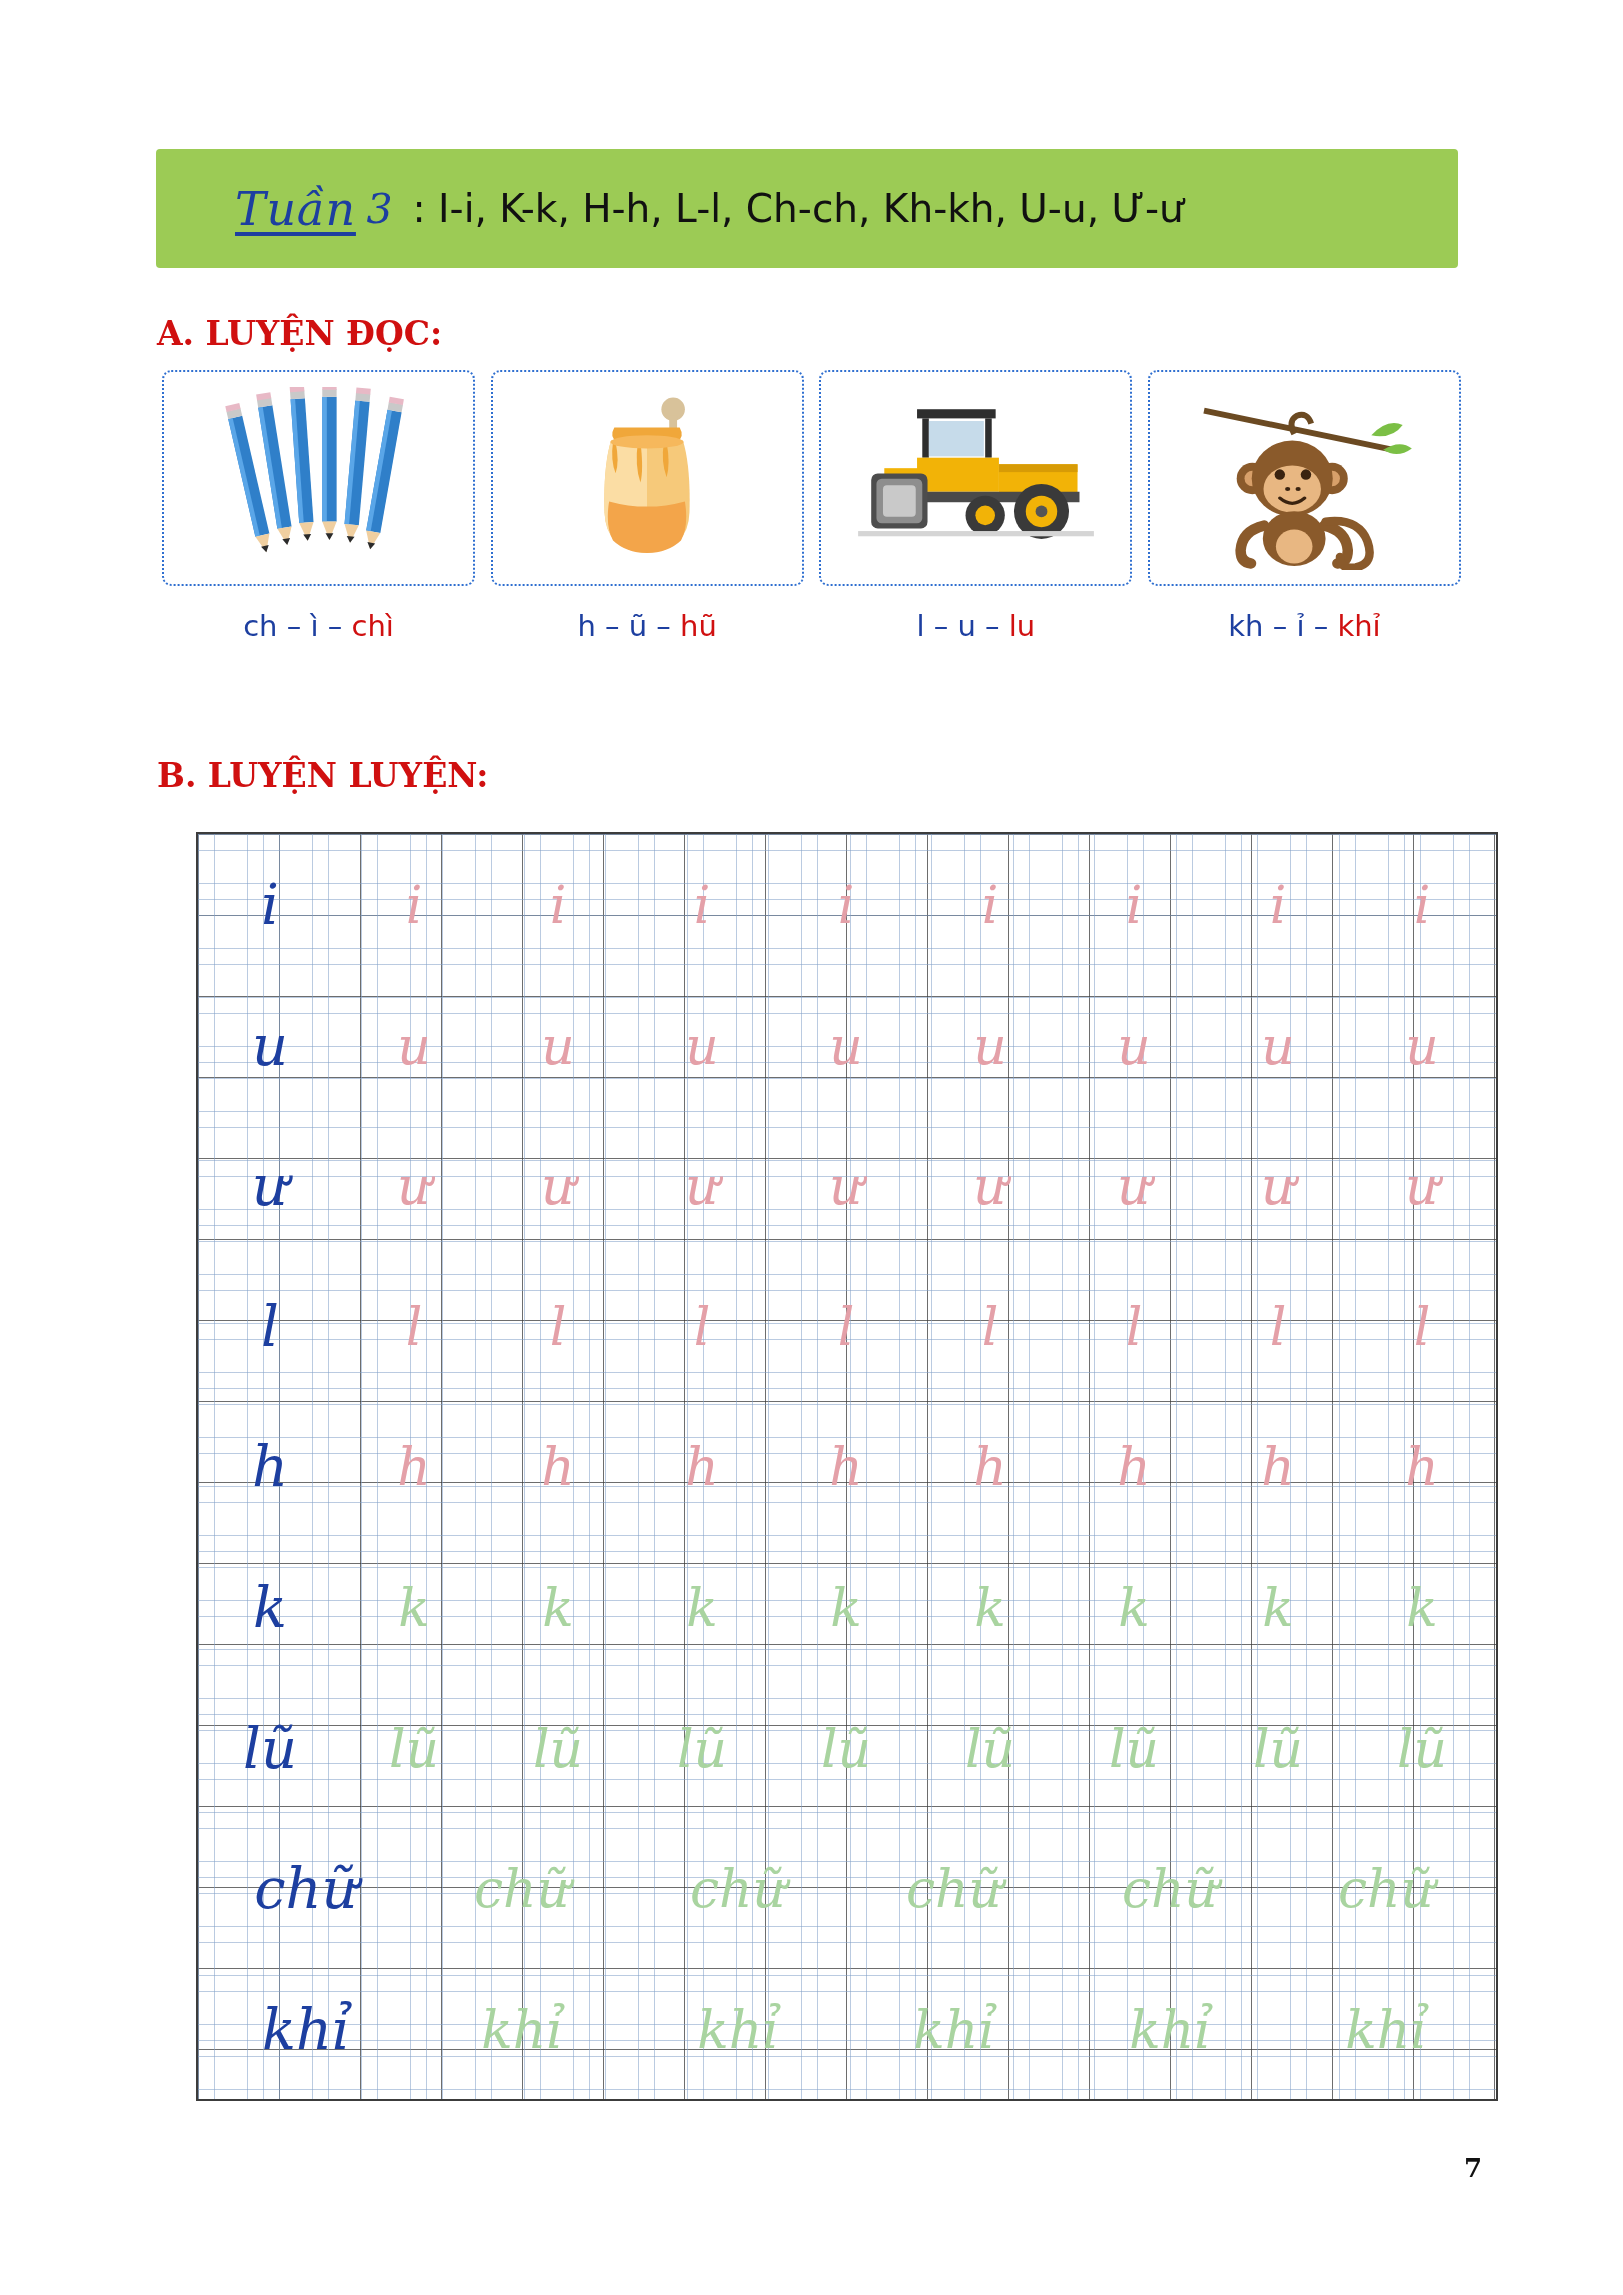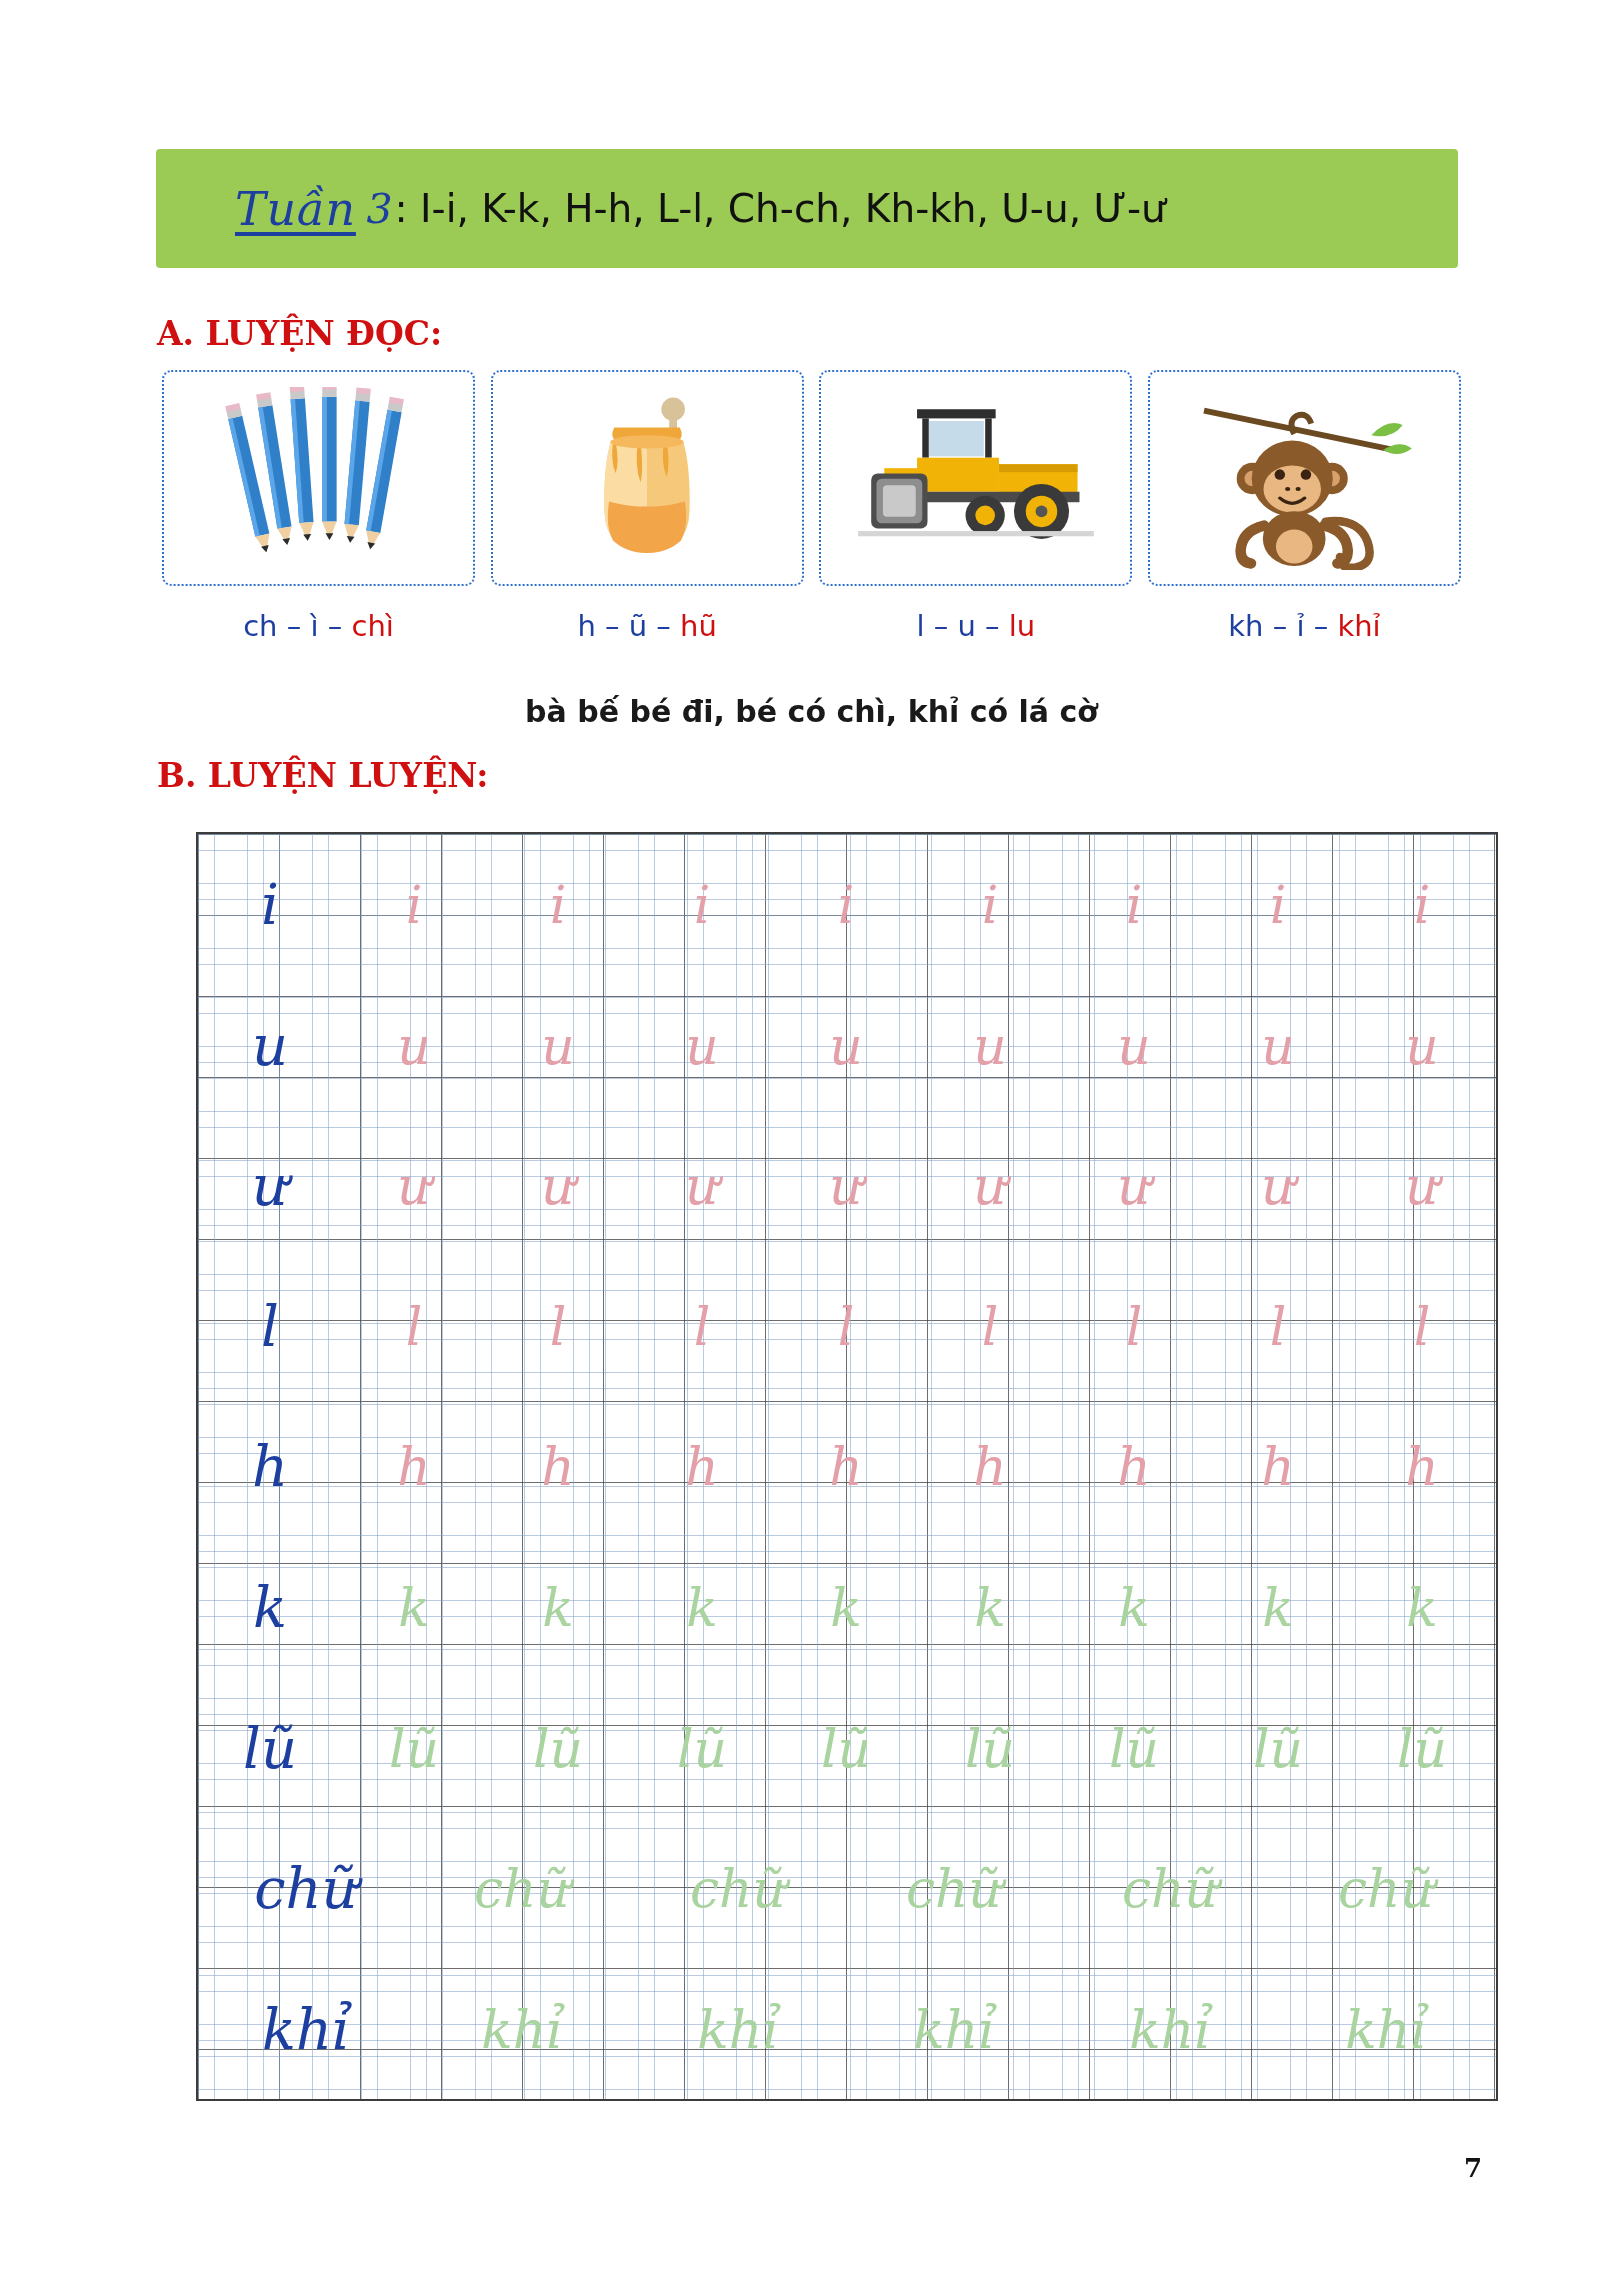--- a/index.html
+++ b/index.html
@@ -50,21 +50,21 @@
     font-style: italic;
     font-size: 41px;
     color: #1d3fa0;
     margin-left: 10.5px;
     white-space: nowrap;
   }
   .banner-letters {
     font-family: "DejaVu Sans", sans-serif;
     font-size: 39px;
     color: #111111;
-    margin-left: 2px;
+    margin-left: 20px;
     white-space: nowrap;
   }
 
   
   .section-label {
     position: absolute;
     font-family: "DejaVu Serif", serif;
     font-weight: bold;
     font-size: 33px;
     color: #d01010;
@@ -331,21 +331,20 @@
 
   </div>
 
   <div class="word-row">
     <div class="word-cell"><span>ch – ì – </span><span class="full">chì</span></div>
     <div class="word-cell"><span>h – ũ – </span><span class="full">hũ</span></div>
     <div class="word-cell"><span>l – u – </span><span class="full">lu</span></div>
     <div class="word-cell"><span>kh – ỉ – </span><span class="full">khỉ</span></div>
   </div>
 
-  <div class="sentence">bà bế bé đi, bé có chì, khỉ có lá cờ</div>
 
   <div class="section-label" id="sec-b">B. LUYỆN LUYỆN:</div>
 
   <div class="grid-wrap">
     <div class="grid-rows" id="grid-rows">
         <div class="grid-row" style="top: 0px; height: 141px;">
           <div class="model-cell" style="width: 144px;">i</div>
           <div class="trace-cell t-red" style="width: 144px;">i</div>
           <div class="trace-cell t-red" style="width: 144px;">i</div>
           <div class="trace-cell t-red" style="width: 144px;">i</div>

